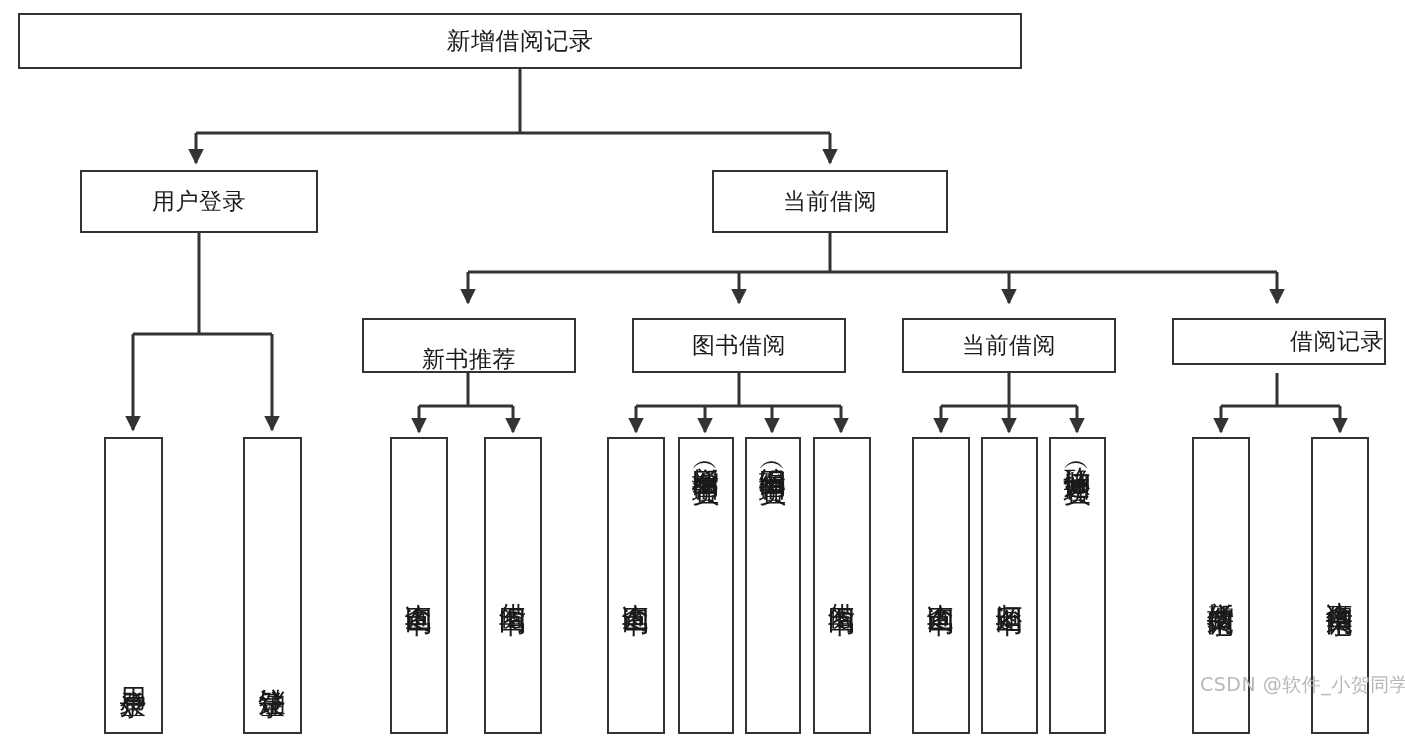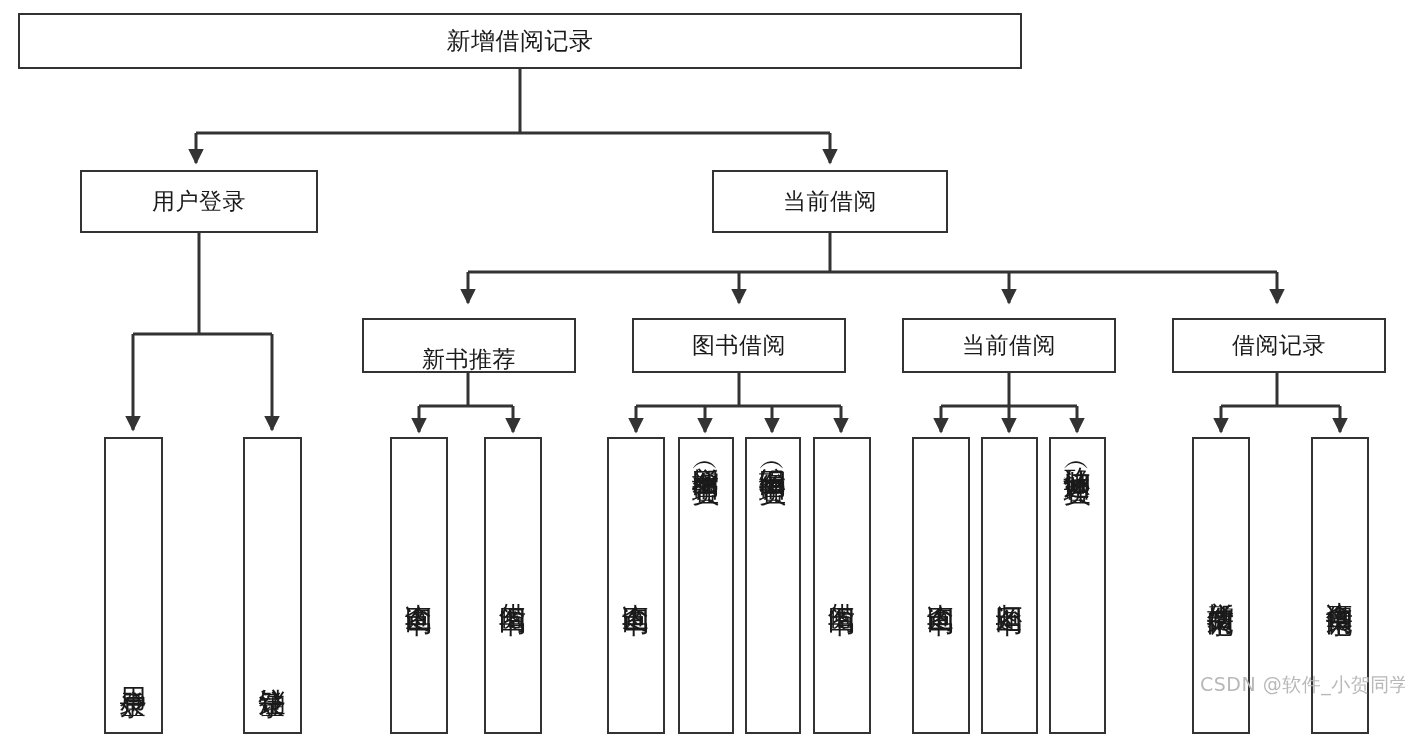--- a/index.html
+++ b/index.html
@@ -152,21 +152,21 @@
   </div>
 
   <div class="node horiz" style="left:902px; top:318px; width:214px; height:55px;">
     <span class="label">当前借阅</span>
   </div>
 
   <div class="node horiz" style="left:632px; top:318px; width:214px; height:55px;">
     <span class="label">图书借阅</span>
   </div>
 
-  <div class="node horiz" style="left:1172px; top:318px; width:214px; height:55px;">
+  <div class="node horiz" style="left:1172px; top:318px; width:214px; height:47px;justify-content:flex-end;">
     <span class="label">借阅记录</span>
   </div>
 
   <div class="node vert align-bottom" style="left:104px; top:437px; width:59px; height:297px;">
     <span class="label">用户登录</span>
   </div>
 
   <div class="node vert align-bottom" style="left:243px; top:437px; width:59px; height:297px;">
     <span class="label">注销登录</span>
   </div>

